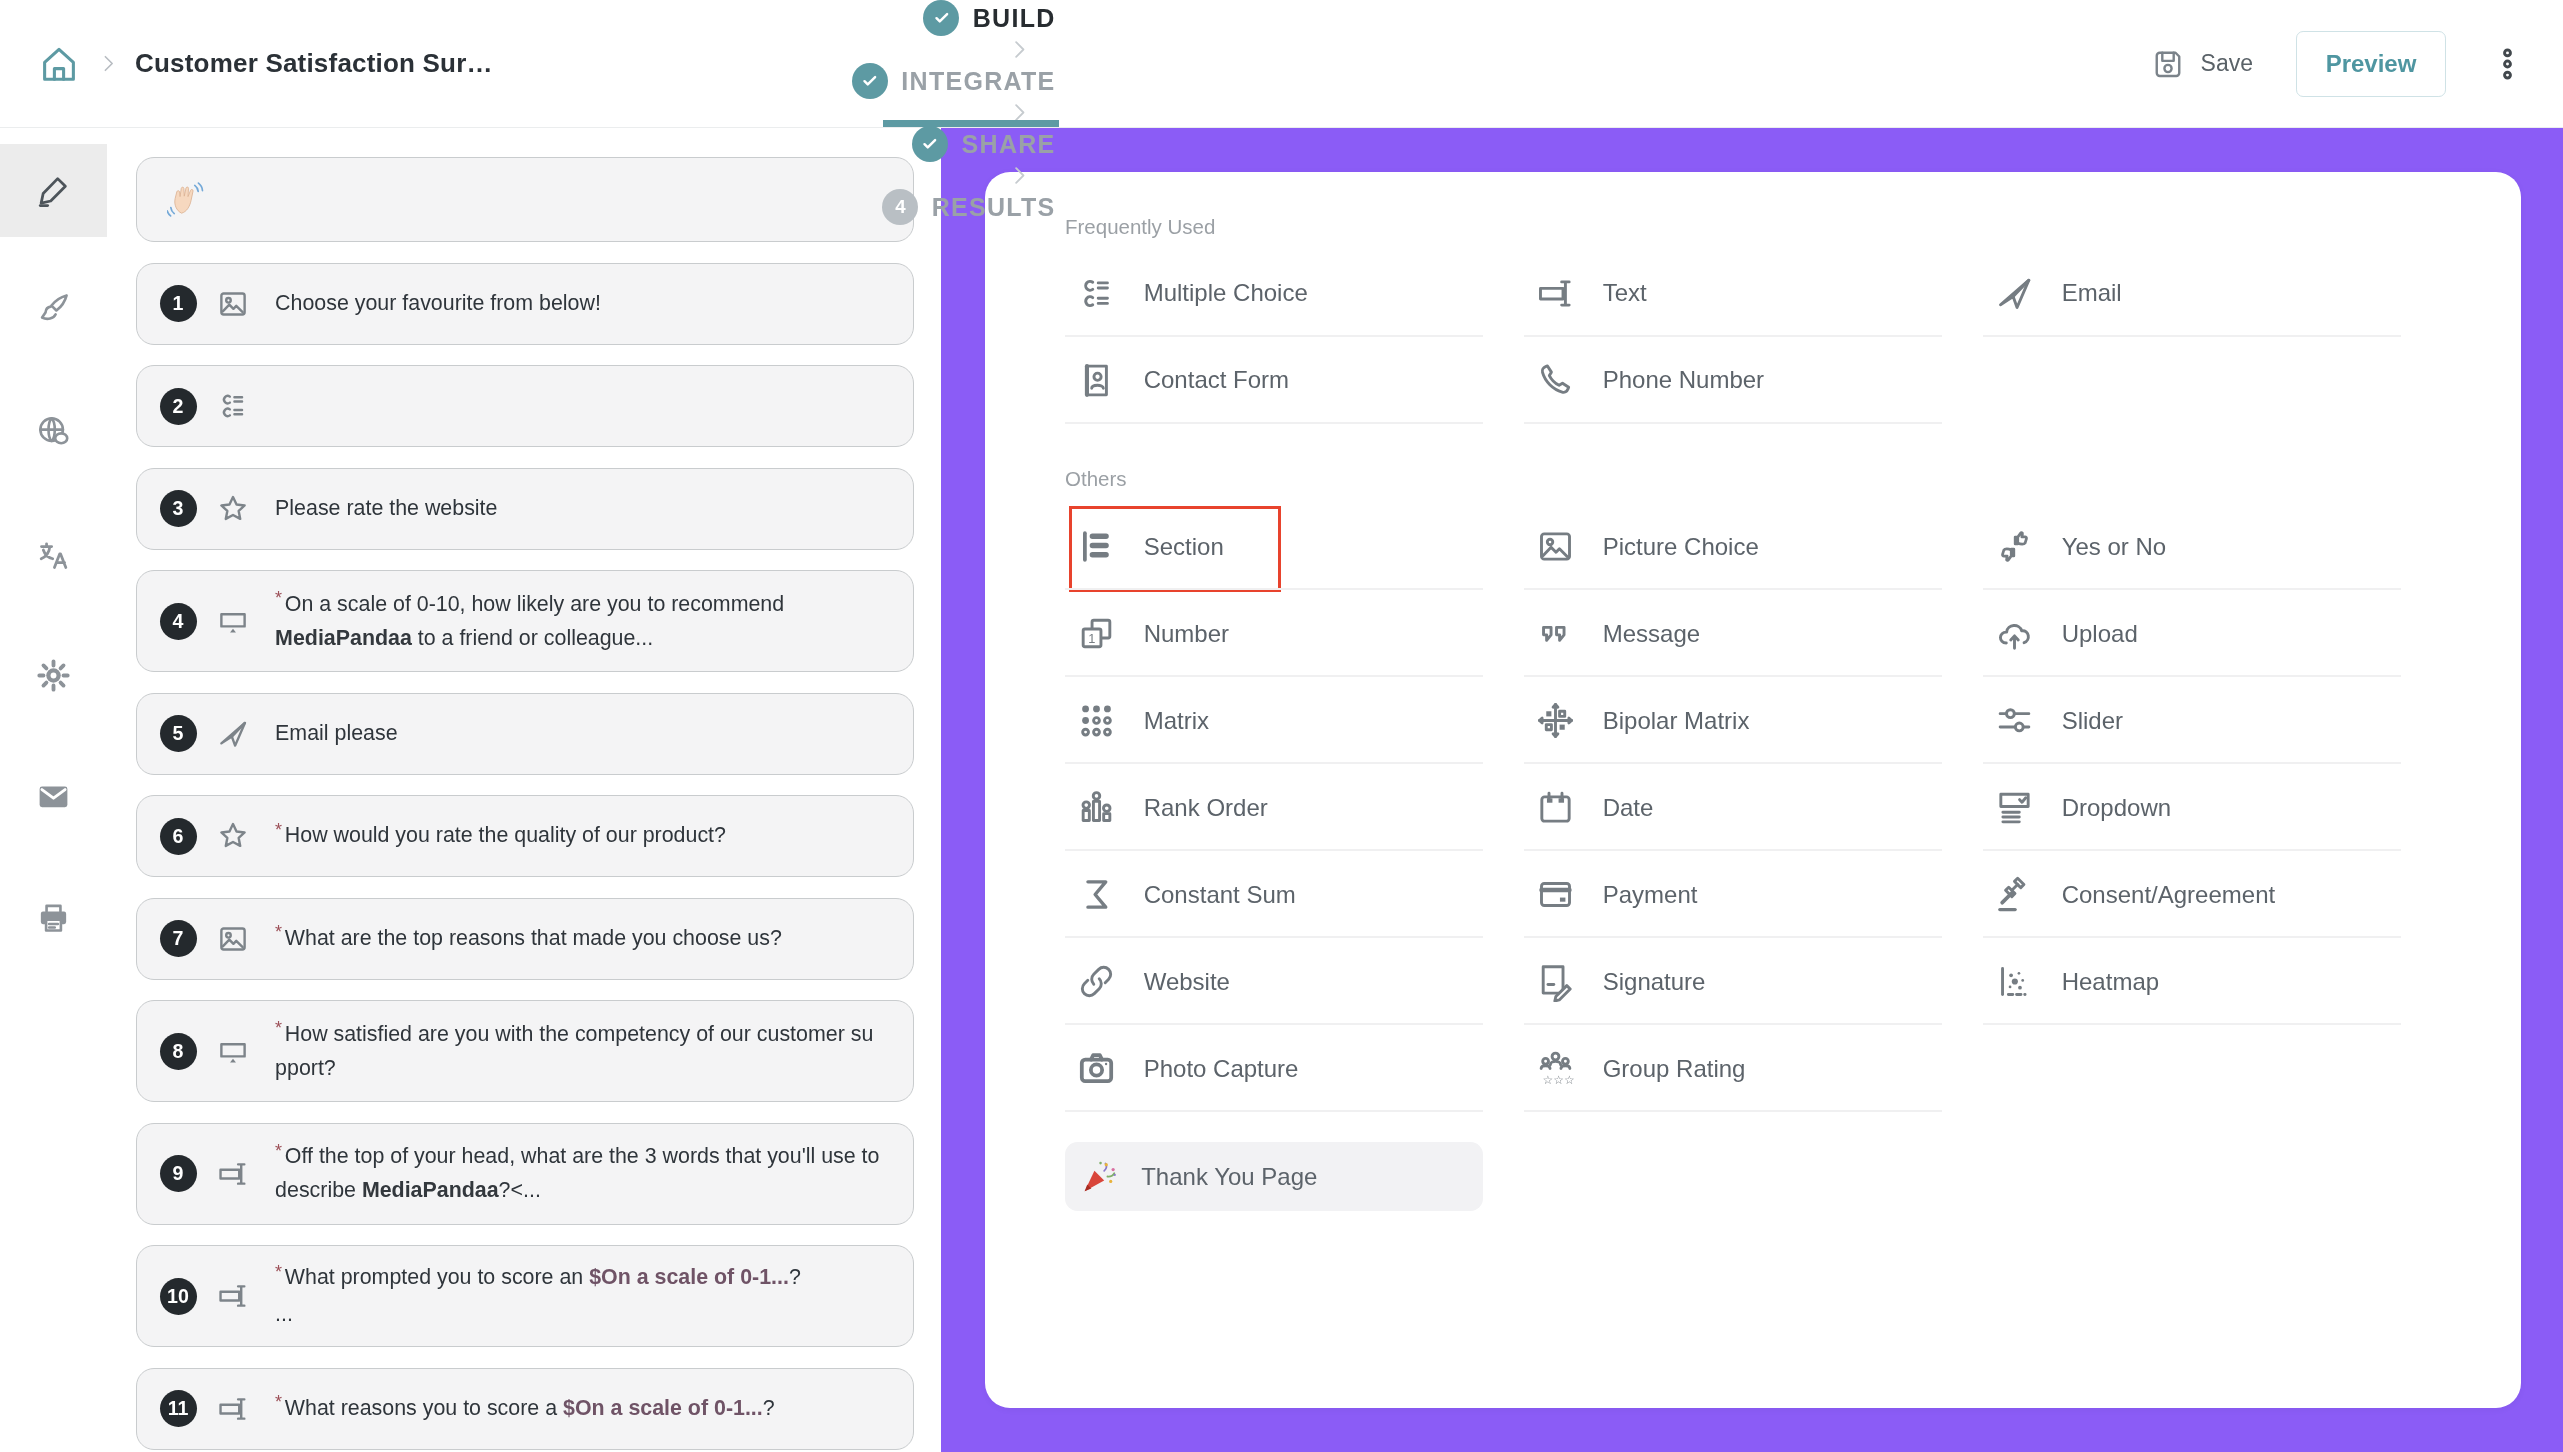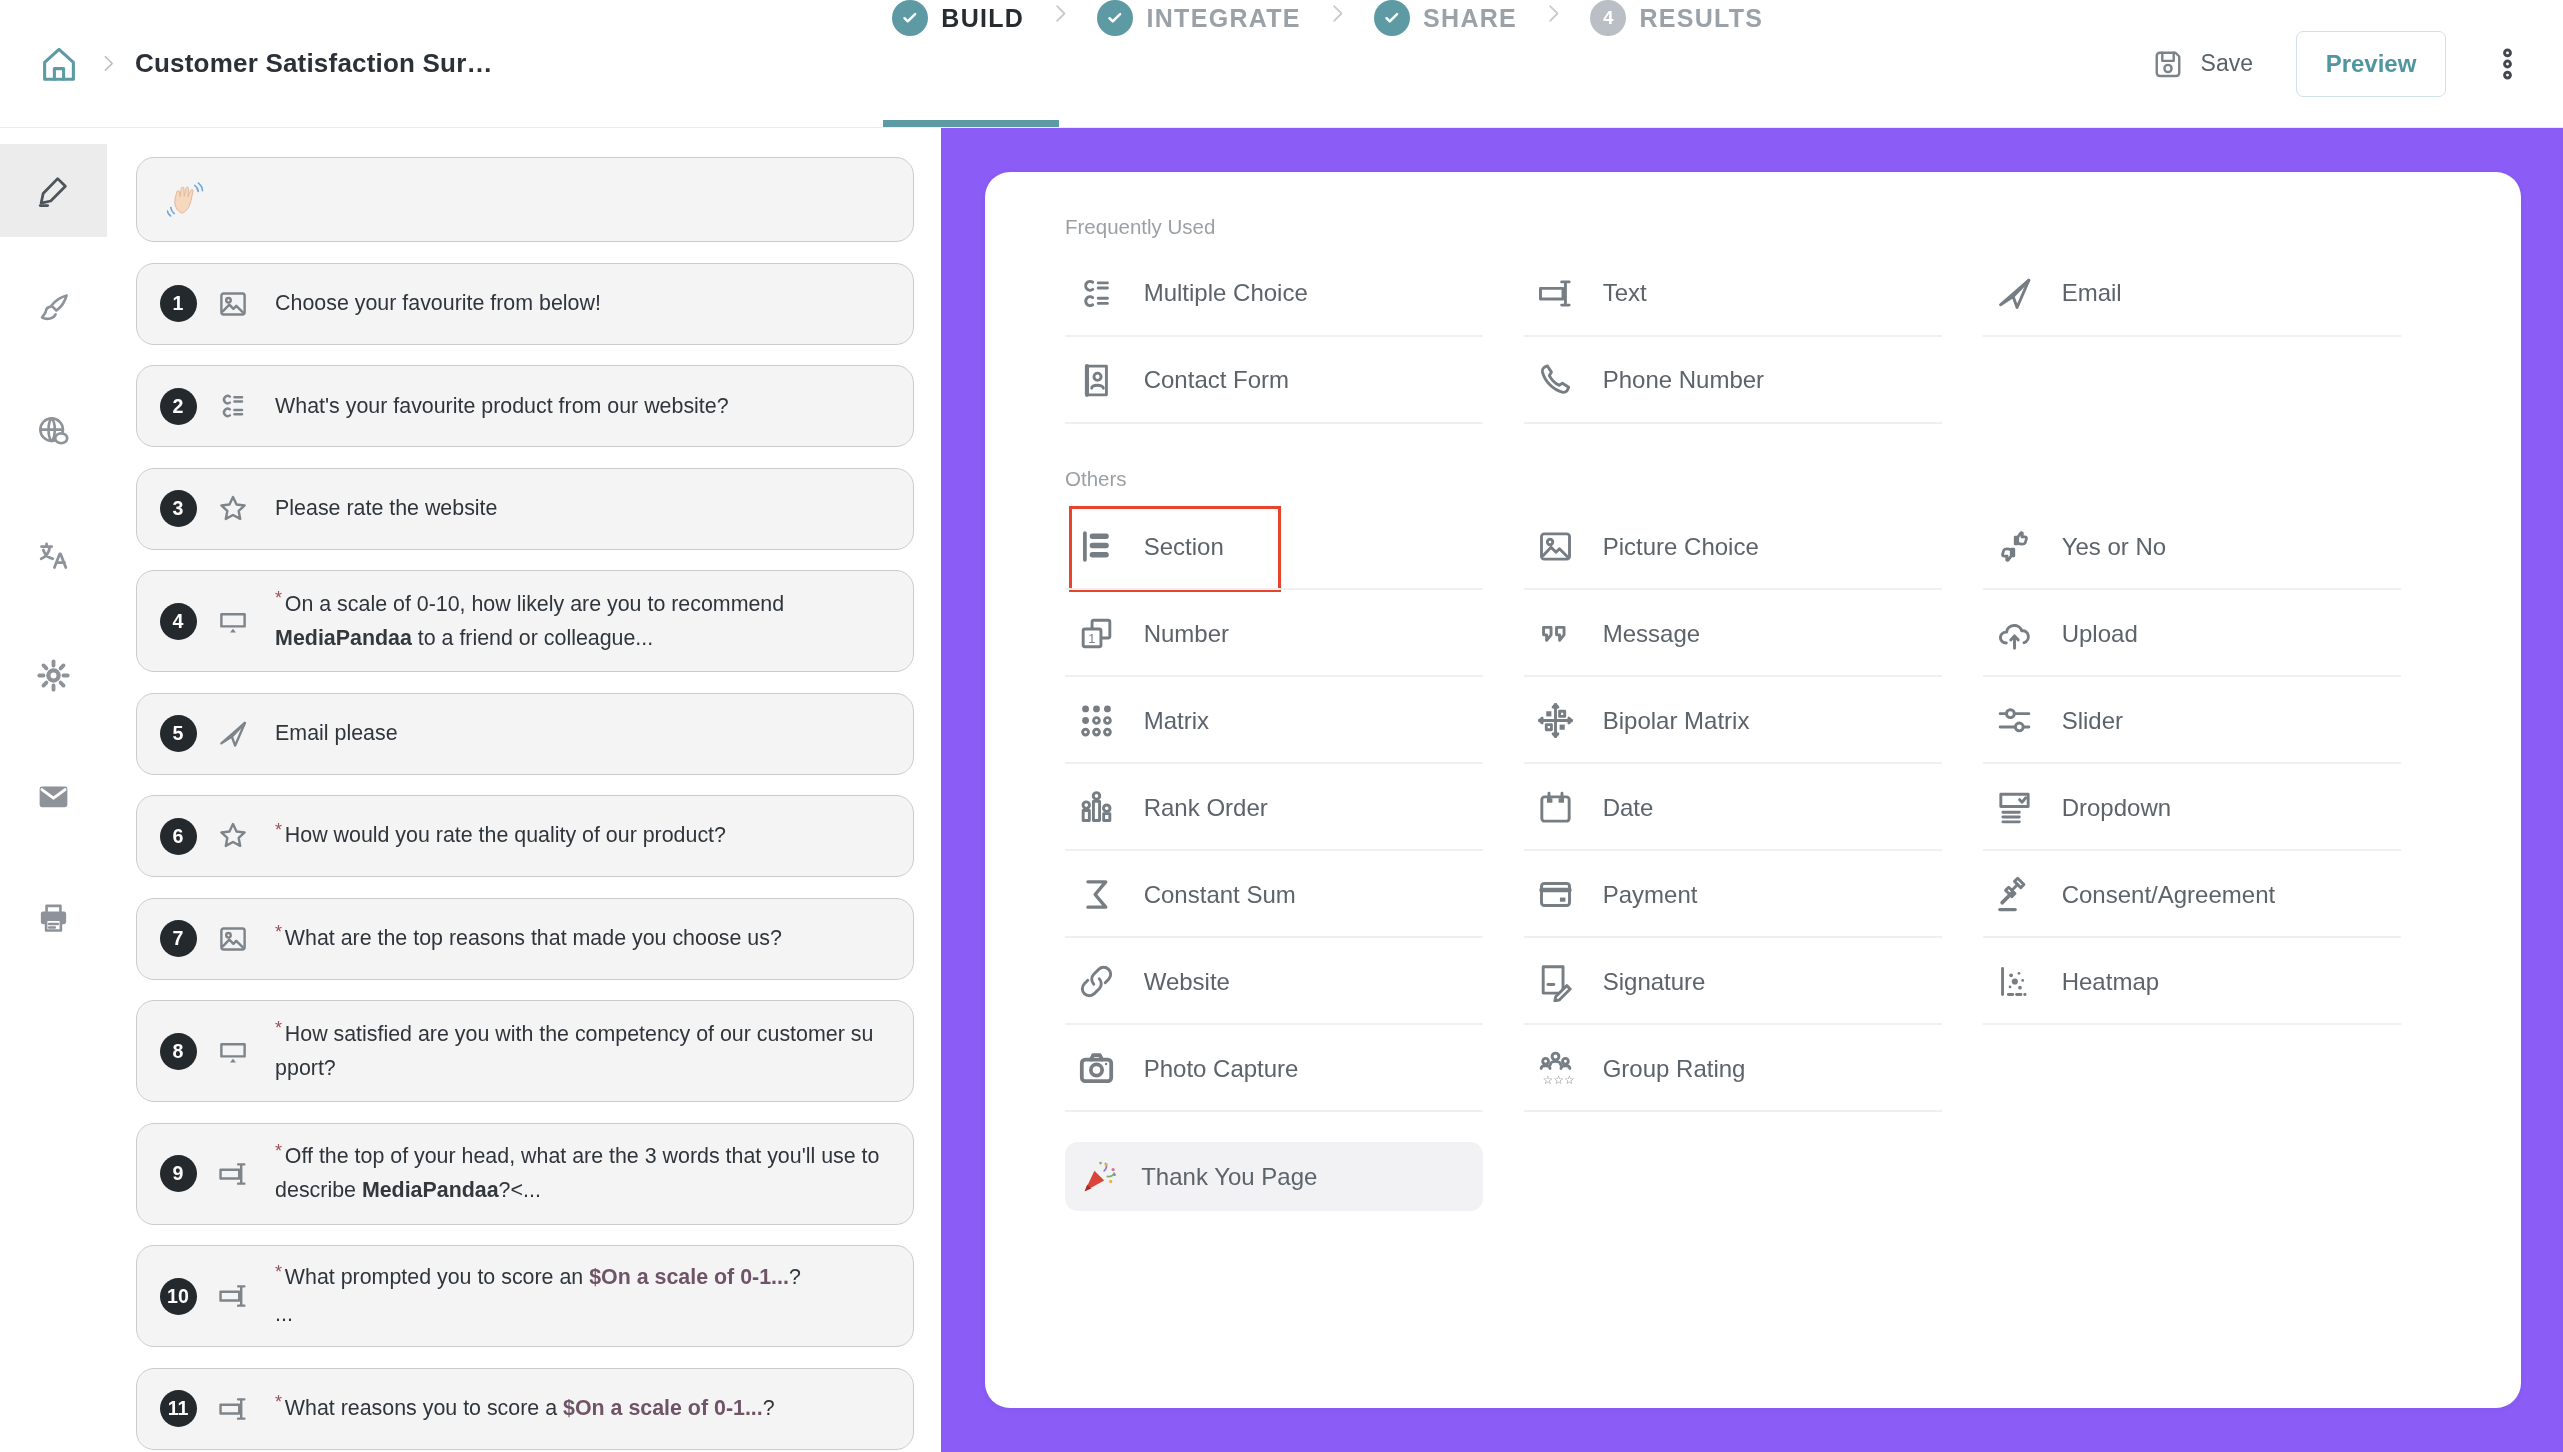--- a/index.html
+++ b/index.html
@@ -9,21 +9,21 @@
   }
   .icon{display:inline-flex;align-items:center;justify-content:center;}
   .icon svg{width:100%;height:100%;}
 
   
   .header{position:absolute;top:0;left:0;right:0;height:127px;background:#fff;border-bottom:0.9px solid #ebedee;z-index:5;}
   .header-left{position:absolute;left:36px;top:0;height:127px;display:flex;align-items:center;gap:14px;}
   .home-btn{width:46px;height:46px;color:#5d9aa3;}
   .crumb-chev{width:25px;height:25px;color:#b8bdc2;}
   .page-title{font-size:26px;font-weight:bold;color:#2b3137;letter-spacing:0.2px;}
-  .steps{position:absolute;left:892px;top:0;height:127px;display:flex;align-items:flex-start;}
+  .steps{position:absolute;left:852px;top:0;height:127px;display:flex;align-items:flex-end;flex-direction:column;}
   .step{display:flex;align-items:center;gap:13.3px;cursor:pointer;}
   .step-label{font-size:25px;font-weight:bold;letter-spacing:1.3px;color:#9aa1a7;}
   .step.active .step-label{color:#272c30;}
   .stepcirc{width:36px;height:36px;border-radius:50%;background:#5d9aa3;display:flex;align-items:center;justify-content:center;color:#fff;flex:0 0 auto;}
   .stepcirc svg{width:19.6px;height:19.6px;}
   .stepcirc.num{background:#b9bfc4;font-size:18.7px;font-weight:bold;}
   .stepsep{width:27px;height:27px;color:#c6cbcf;margin:0 23px;}
   .step-underline{position:absolute;left:883px;bottom:0;width:176px;height:7.1px;background:#5d9aa3;}
   .header-right{position:absolute;right:37px;top:0;height:127px;display:flex;align-items:center;gap:43px;}
   .save-btn{display:flex;align-items:center;gap:15px;cursor:pointer;}
@@ -258,21 +258,20 @@
         <div class="qcard">
           <span class="qbadge">2</span>
           <span class="icon qicon">
             <svg viewBox="0 0 24 24" fill="none" stroke="currentColor" stroke-width="1.7" stroke-linecap="round" stroke-linejoin="round">
               <path d="M9.8 5.4a2.6 2.6 0 1 0 0 4.2"></path>
               <path d="M13 5.8h5.4M13 8.8h5.4"></path>
               <path d="M9.8 14.4a2.6 2.6 0 1 0 0 4.2"></path>
               <path d="M13 14.8h5.4M13 17.8h5.4"></path>
             </svg>
           </span>
-          <div class="qtext"><span>What's your favourite product from our website?</span></div>
         </div>
         <div class="qcard">
           <span class="qbadge">3</span>
           <span class="icon qicon">
             <svg viewBox="0 0 24 24" fill="none" stroke="currentColor" stroke-width="1.7" stroke-linecap="round" stroke-linejoin="round">
               <path d="M12 3.6l2.5 5.2 5.7.7-4.2 3.9 1.1 5.6-5.1-2.8-5.1 2.8 1.1-5.6L3.8 9.5l5.7-.7z"></path>
             </svg>
           </span>
           <div class="qtext"><span>Please rate the website</span></div>
         </div>

